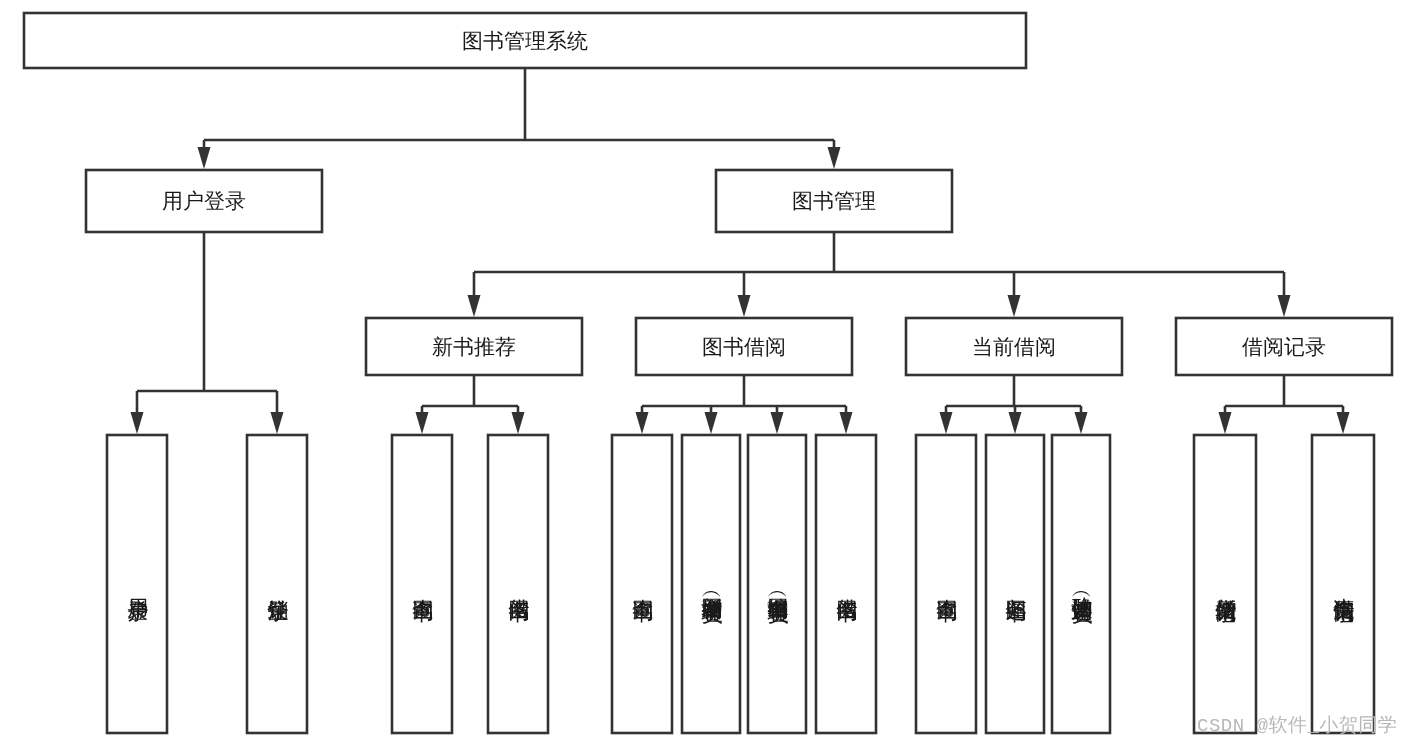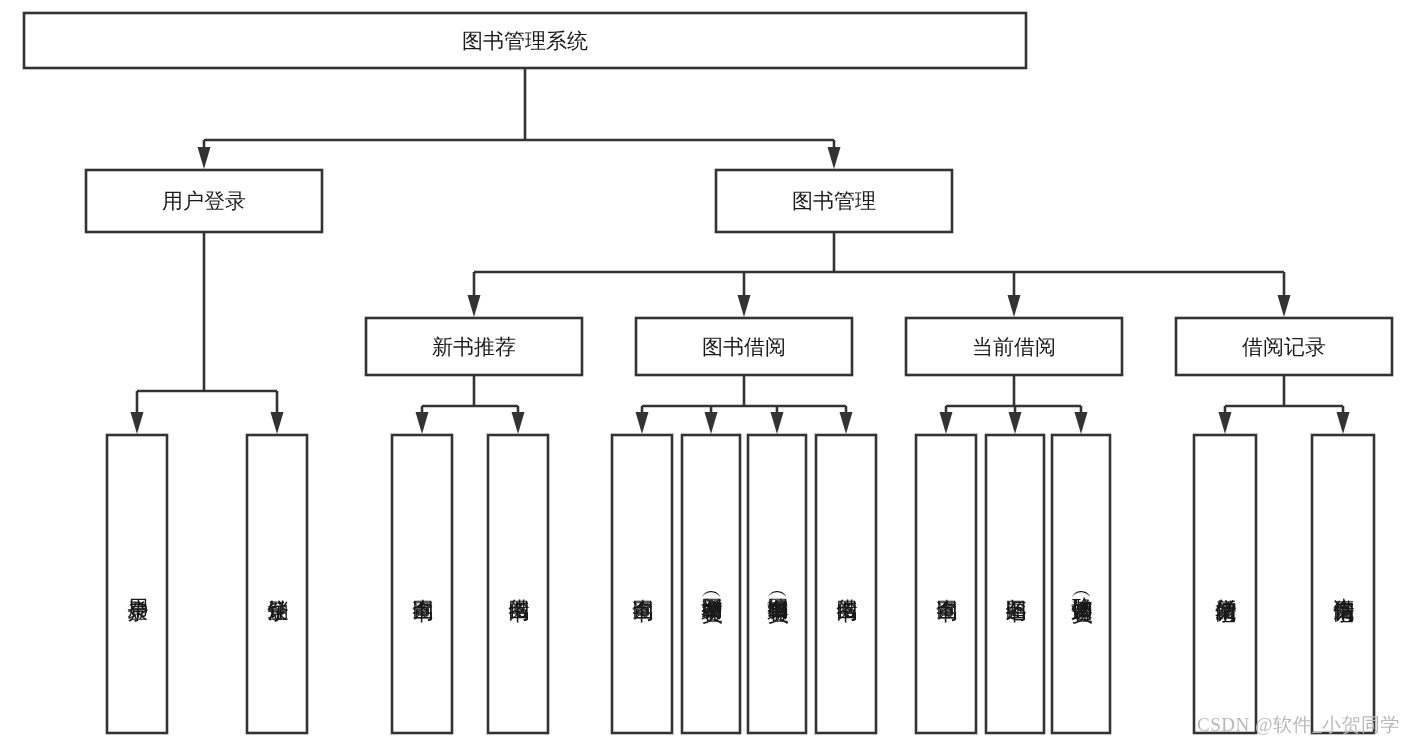--- a/index.html
+++ b/index.html
@@ -50,21 +50,21 @@
     font-size: 21px;
     line-height: 1.04;
     color: #1a1a1a;
     letter-spacing: 1px;
     white-space: nowrap;
     text-align: center;
     pointer-events: none;
   }
   .watermark {
     position: absolute;
-    font-family: Liberation Serif, serif;
+    font-family: Liberation Mono, monospace;
     font-size: 19px;
     color: #b8b8b8;
     white-space: nowrap;
     letter-spacing: 0.5px;
   }
 </style>
 </head>
 <body>
 
 <div id="diagram-root">

